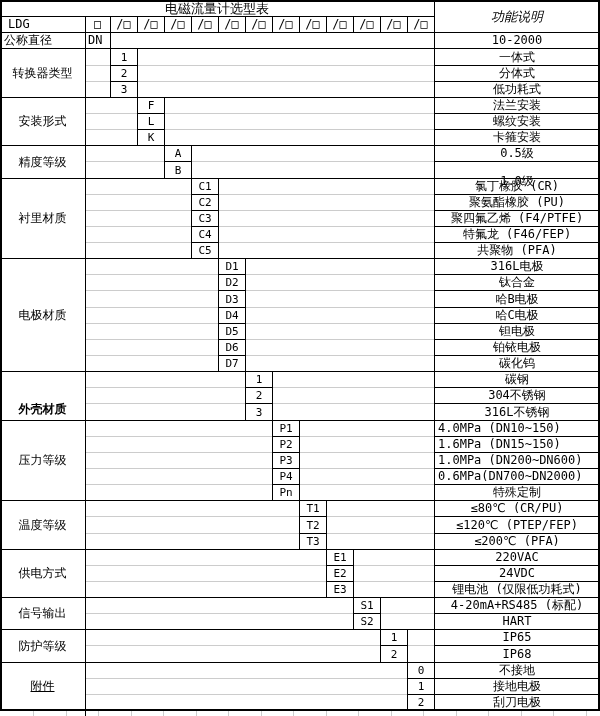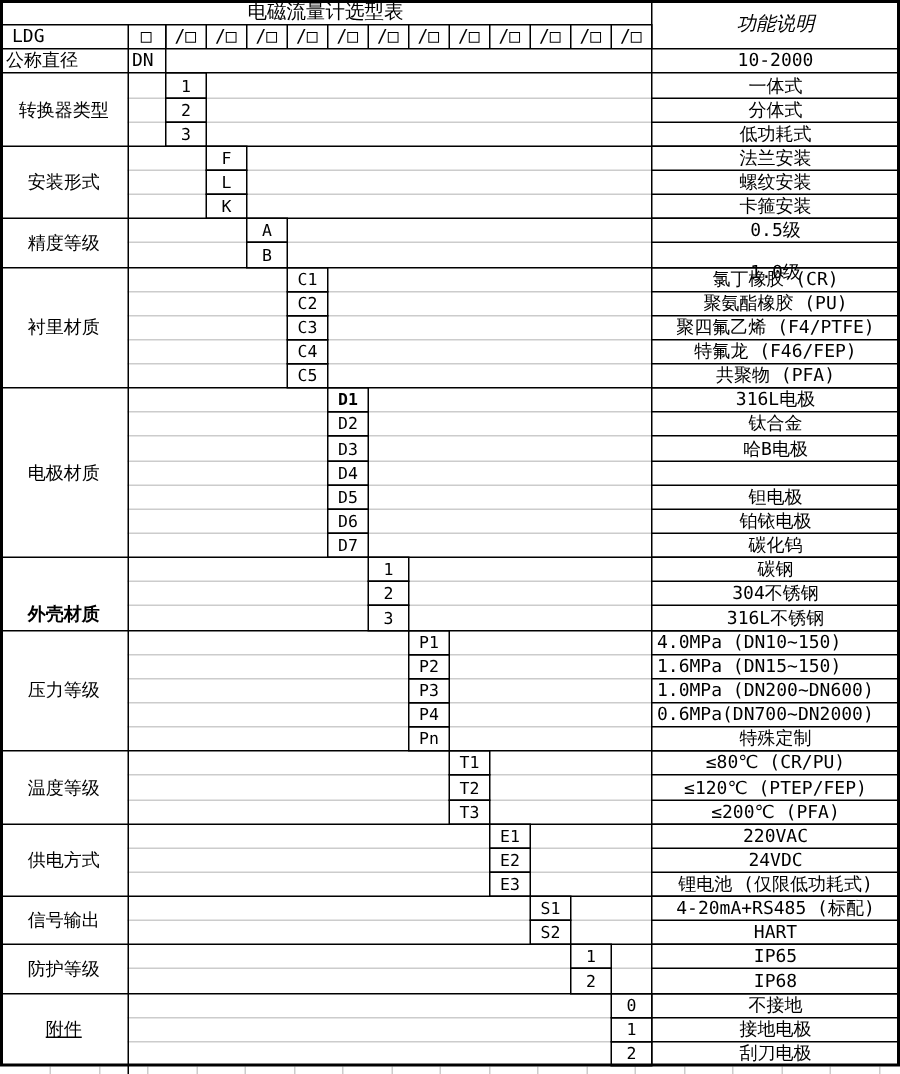--- a/index.html
+++ b/index.html
@@ -153,21 +153,21 @@
     <div class="txt code" style="left: 137px; top: 97px; width: 28px; height: 17px; border: 1px solid rgb(0, 0, 0); box-sizing: border-box;">F</div>
     <div class="txt code" style="left: 137px; top: 113px; width: 28px; height: 17px; border: 1px solid rgb(0, 0, 0); box-sizing: border-box;">L</div>
     <div class="txt code" style="left: 137px; top: 129px; width: 28px; height: 17px; border: 1px solid rgb(0, 0, 0); box-sizing: border-box;">K</div>
     <div class="txt code" style="left: 164px; top: 145px; width: 28px; height: 17px; border: 1px solid rgb(0, 0, 0); box-sizing: border-box;">A</div>
     <div class="txt code" style="left: 164px; top: 161px; width: 28px; height: 18px; border: 1px solid rgb(0, 0, 0); box-sizing: border-box;">B</div>
     <div class="txt code" style="left: 191px; top: 178px; width: 28px; height: 17px; border: 1px solid rgb(0, 0, 0); box-sizing: border-box;">C1</div>
     <div class="txt code" style="left: 191px; top: 194px; width: 28px; height: 17px; border: 1px solid rgb(0, 0, 0); box-sizing: border-box;">C2</div>
     <div class="txt code" style="left: 191px; top: 210px; width: 28px; height: 17px; border: 1px solid rgb(0, 0, 0); box-sizing: border-box;">C3</div>
     <div class="txt code" style="left: 191px; top: 226px; width: 28px; height: 17px; border: 1px solid rgb(0, 0, 0); box-sizing: border-box;">C4</div>
     <div class="txt code" style="left: 191px; top: 242px; width: 28px; height: 17px; border: 1px solid rgb(0, 0, 0); box-sizing: border-box;">C5</div>
-    <div class="txt code" style="left: 218px; top: 258px; width: 28px; height: 17px; border: 1px solid rgb(0, 0, 0); box-sizing: border-box; font-weight: bold;">D1</div>
+    <div class="txt code" style="left: 218px; top: 258px; width: 28px; height: 17px; border: 1px solid rgb(0, 0, 0); box-sizing: border-box;">D1</div>
     <div class="txt code" style="left: 218px; top: 274px; width: 28px; height: 17px; border: 1px solid rgb(0, 0, 0); box-sizing: border-box;">D2</div>
     <div class="txt code" style="left: 218px; top: 290px; width: 28px; height: 18px; border: 1px solid rgb(0, 0, 0); box-sizing: border-box;">D3</div>
     <div class="txt code" style="left: 218px; top: 307px; width: 28px; height: 17px; border: 1px solid rgb(0, 0, 0); box-sizing: border-box;">D4</div>
     <div class="txt code" style="left: 218px; top: 323px; width: 28px; height: 17px; border: 1px solid rgb(0, 0, 0); box-sizing: border-box;">D5</div>
     <div class="txt code" style="left: 218px; top: 339px; width: 28px; height: 17px; border: 1px solid rgb(0, 0, 0); box-sizing: border-box;">D6</div>
     <div class="txt code" style="left: 218px; top: 355px; width: 28px; height: 17px; border: 1px solid rgb(0, 0, 0); box-sizing: border-box;">D7</div>
     <div class="txt code" style="left: 245px; top: 371px; width: 28px; height: 17px; border: 1px solid rgb(0, 0, 0); box-sizing: border-box;">1</div>
     <div class="txt code" style="left: 245px; top: 387px; width: 28px; height: 17px; border: 1px solid rgb(0, 0, 0); box-sizing: border-box;">2</div>
     <div class="txt code" style="left: 245px; top: 403px; width: 28px; height: 18px; border: 1px solid rgb(0, 0, 0); box-sizing: border-box;">3</div>
     <div class="txt code" style="left: 272px; top: 420px; width: 28px; height: 17px; border: 1px solid rgb(0, 0, 0); box-sizing: border-box;">P1</div>
@@ -221,20 +221,21 @@
     <div class="txt" style="left: 0px; top: 178px; width: 85px; height: 80px;">衬里材质</div>
     <div class="txt" style="left: 435px; top: 178px; width: 164px; height: 16px;">氯丁橡胶 (CR)</div>
     <div class="txt" style="left: 435px; top: 194px; width: 164px; height: 16px;">聚氨酯橡胶 (PU)</div>
     <div class="txt" style="left: 435px; top: 210px; width: 164px; height: 16px;">聚四氟乙烯 (F4/PTFE)</div>
     <div class="txt" style="left: 435px; top: 226px; width: 164px; height: 16px;">特氟龙 (F46/FEP)</div>
     <div class="txt" style="left: 435px; top: 242px; width: 164px; height: 16px;">共聚物 (PFA)</div>
     <div class="txt" style="left: 0px; top: 258px; width: 85px; height: 113px;">电极材质</div>
     <div class="txt" style="left: 435px; top: 258px; width: 164px; height: 16px;">316L电极</div>
     <div class="txt" style="left: 435px; top: 274px; width: 164px; height: 16px;">钛合金</div>
     <div class="txt" style="left: 435px; top: 290px; width: 164px; height: 17px;">哈B电极</div>
+    <div class="txt" style="left: 435px; top: 307px; width: 164px; height: 16px;">哈C电极</div>
     <div class="txt" style="left: 435px; top: 323px; width: 164px; height: 16px;">钽电极</div>
     <div class="txt" style="left: 435px; top: 339px; width: 164px; height: 16px;">铂铱电极</div>
     <div class="txt" style="left: 435px; top: 355px; width: 164px; height: 16px;">碳化钨</div>
     <div class="txt" style="left: 0px; top: 384px; width: 85px; height: 49px; font-weight: bold;">外壳材质</div>
     <div class="txt" style="left: 435px; top: 371px; width: 164px; height: 16px;">碳钢</div>
     <div class="txt" style="left: 435px; top: 387px; width: 164px; height: 16px;">304不锈钢</div>
     <div class="txt" style="left: 435px; top: 403px; width: 164px; height: 17px;">316L不锈钢</div>
     <div class="txt" style="left: 0px; top: 420px; width: 85px; height: 80px;">压力等级</div>
     <div class="txt left" style="left: 435px; top: 420px; width: 164px; height: 16px; padding-left: 3px;">4.0MPa (DN10~150)</div>
     <div class="txt left" style="left: 435px; top: 436px; width: 164px; height: 16px; padding-left: 3px;">1.6MPa (DN15~150)</div>

